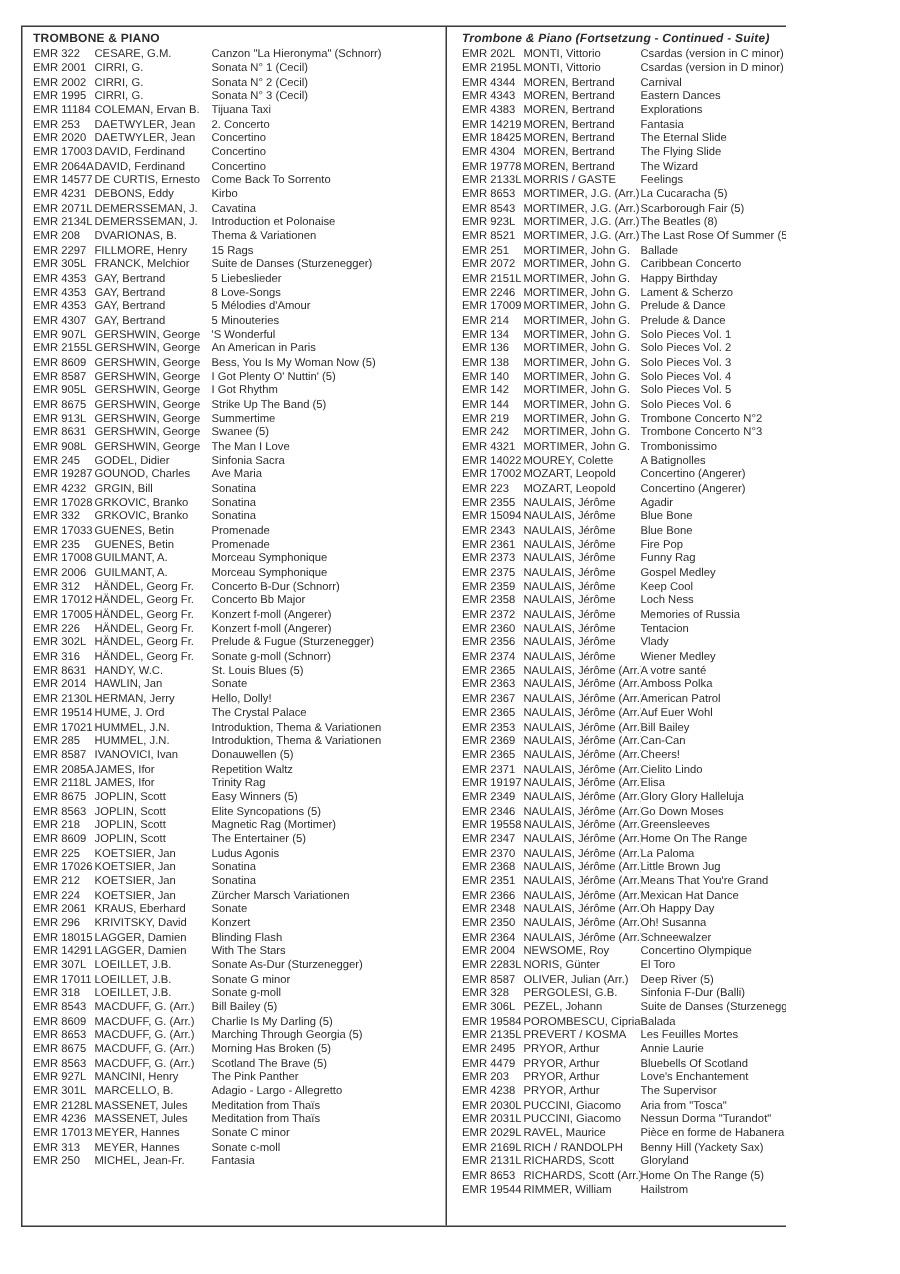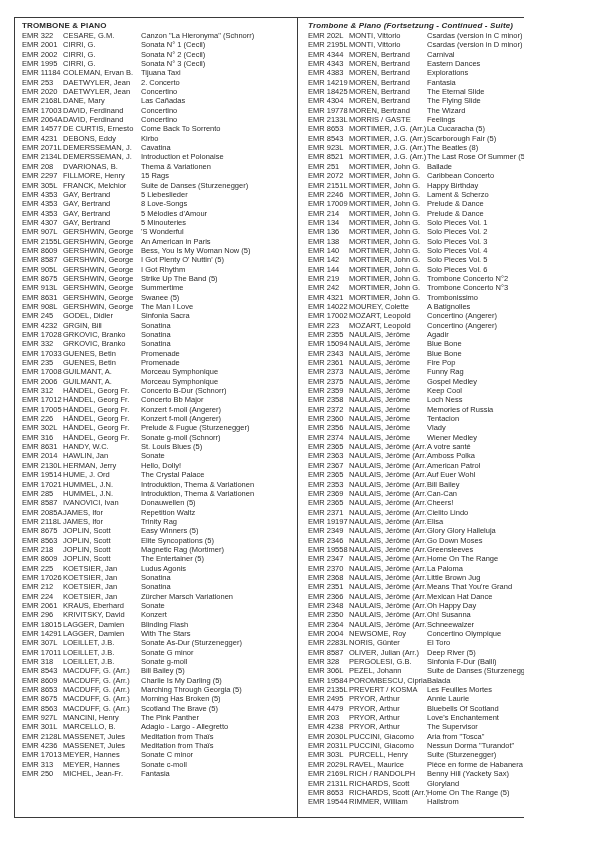--- a/index.html
+++ b/index.html
@@ -71,25 +71,20 @@
             <span class="cell-num">EMR 253</span>
             <span class="cell-composer">DAETWYLER, Jean</span>
             <span class="cell-title">2. Concerto</span>
           </div>
           <div class="row">
             <span class="cell-num">EMR 2020</span>
             <span class="cell-composer">DAETWYLER, Jean</span>
             <span class="cell-title">Concertino</span>
           </div>
           <div class="row">
-            <span class="cell-num">EMR 2168L</span>
-            <span class="cell-composer">DANE, Mary</span>
-            <span class="cell-title">Las Cañadas</span>
-          </div>
-          <div class="row">
             <span class="cell-num">EMR 17003</span>
             <span class="cell-composer">DAVID, Ferdinand</span>
             <span class="cell-title">Concertino</span>
           </div>
           <div class="row">
             <span class="cell-num">EMR 2064A</span>
             <span class="cell-composer">DAVID, Ferdinand</span>
             <span class="cell-title">Concertino</span>
           </div>
           <div class="row">
@@ -189,20 +184,25 @@
           </div>
           <div class="row">
             <span class="cell-num">EMR 908L</span>
             <span class="cell-composer">GERSHWIN, George</span>
             <span class="cell-title">The Man I Love</span>
           </div>
           <div class="row">
             <span class="cell-num">EMR 245</span>
             <span class="cell-composer">GODEL, Didier</span>
             <span class="cell-title">Sinfonia Sacra</span>
+          </div>
+          <div class="row">
+            <span class="cell-num">EMR 19287</span>
+            <span class="cell-composer">GOUNOD, Charles</span>
+            <span class="cell-title">Ave Maria</span>
           </div>
           <div class="row">
             <span class="cell-num">EMR 4232</span>
             <span class="cell-composer">GRGIN, Bill</span>
             <span class="cell-title">Sonatina</span>
           </div>
           <div class="row">
             <span class="cell-num">EMR 17028</span>
             <span class="cell-composer">GRKOVIC, Branko</span>
             <span class="cell-title">Sonatina</span>
@@ -824,25 +824,20 @@
           </div>
           <div class="row">
             <span class="cell-num">EMR 2030L</span>
             <span class="cell-composer">PUCCINI, Giacomo</span>
             <span class="cell-title">Aria from "Tosca"</span>
           </div>
           <div class="row">
             <span class="cell-num">EMR 2031L</span>
             <span class="cell-composer">PUCCINI, Giacomo</span>
             <span class="cell-title">Nessun Dorma "Turandot"</span>
-          </div>
-          <div class="row">
-            <span class="cell-num">EMR 303L</span>
-            <span class="cell-composer">PURCELL, Henry</span>
-            <span class="cell-title">Suite (Sturzenegger)</span>
           </div>
           <div class="row">
             <span class="cell-num">EMR 2029L</span>
             <span class="cell-composer">RAVEL, Maurice</span>
             <span class="cell-title">Pièce en forme de Habanera (Hilgers)</span>
           </div>
           <div class="row">
             <span class="cell-num">EMR 2169L</span>
             <span class="cell-composer">RICH / RANDOLPH</span>
             <span class="cell-title">Benny Hill (Yackety Sax)</span>

